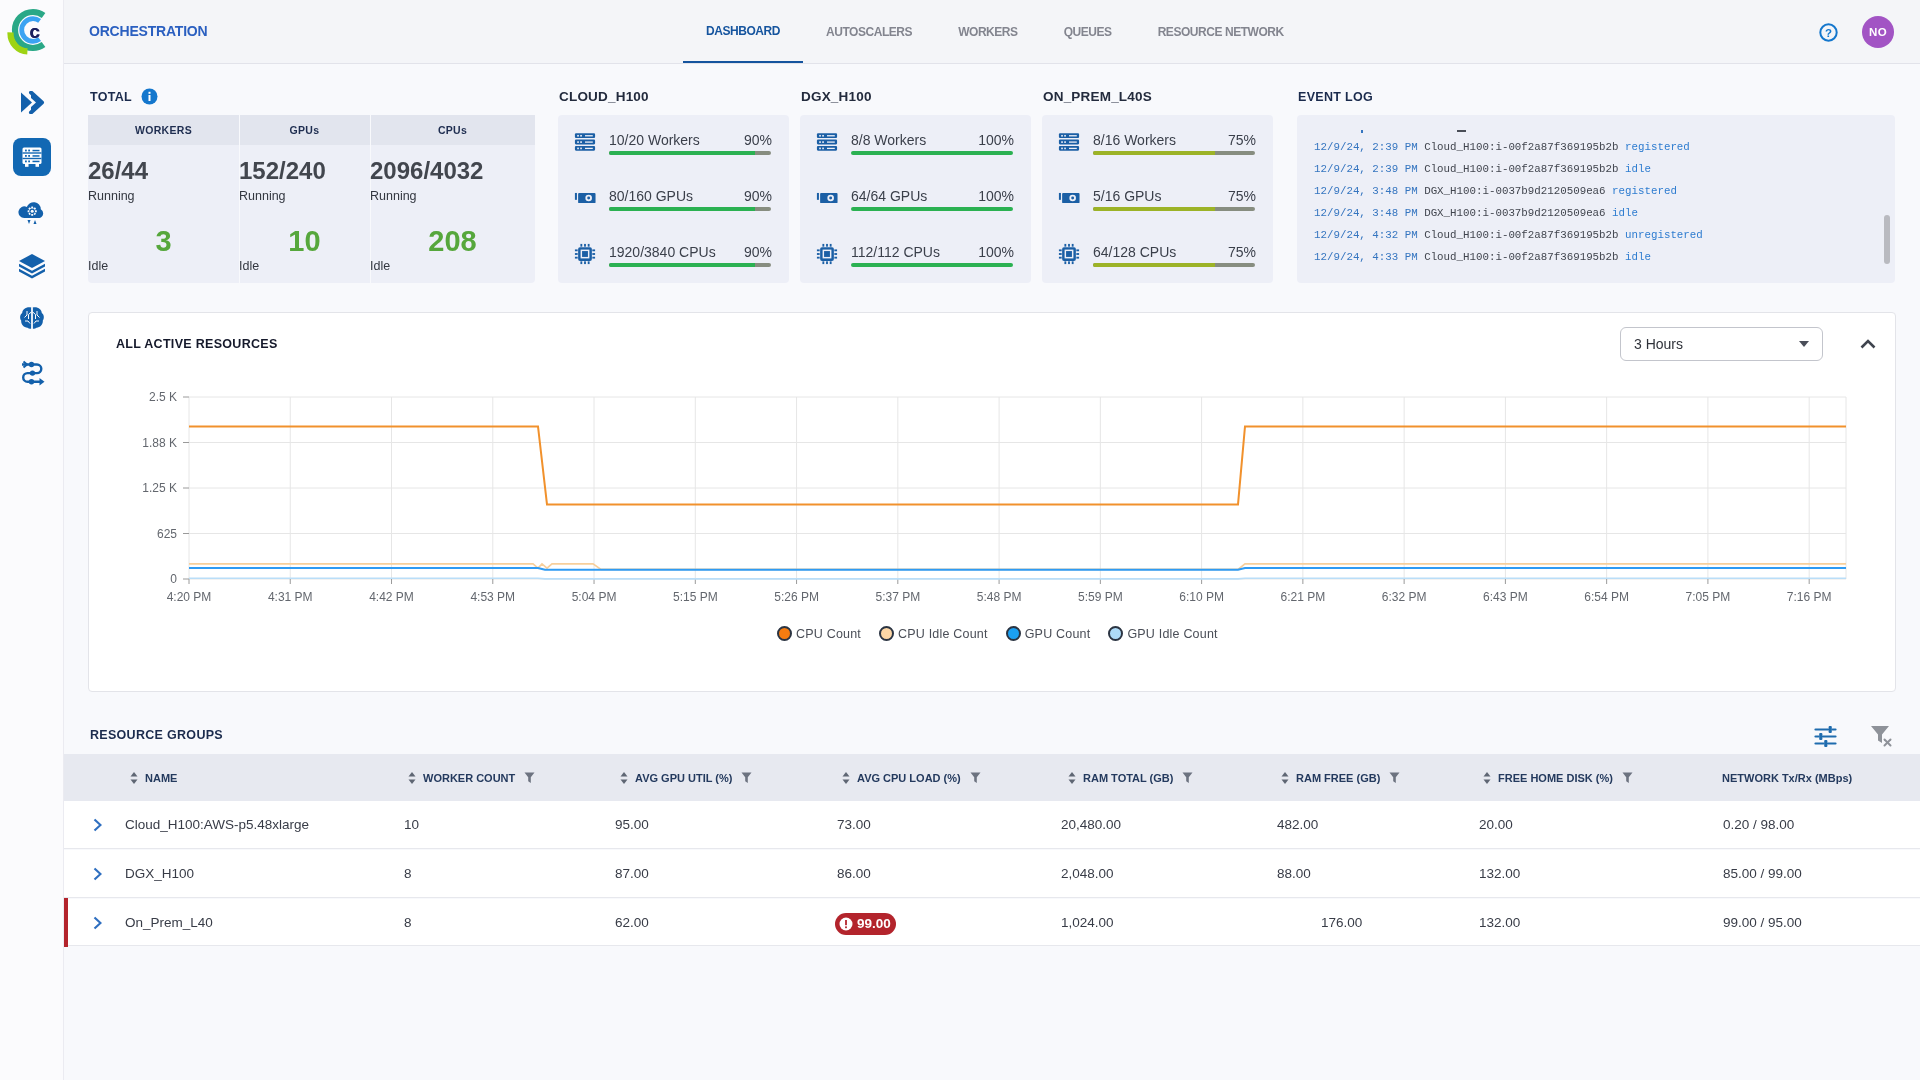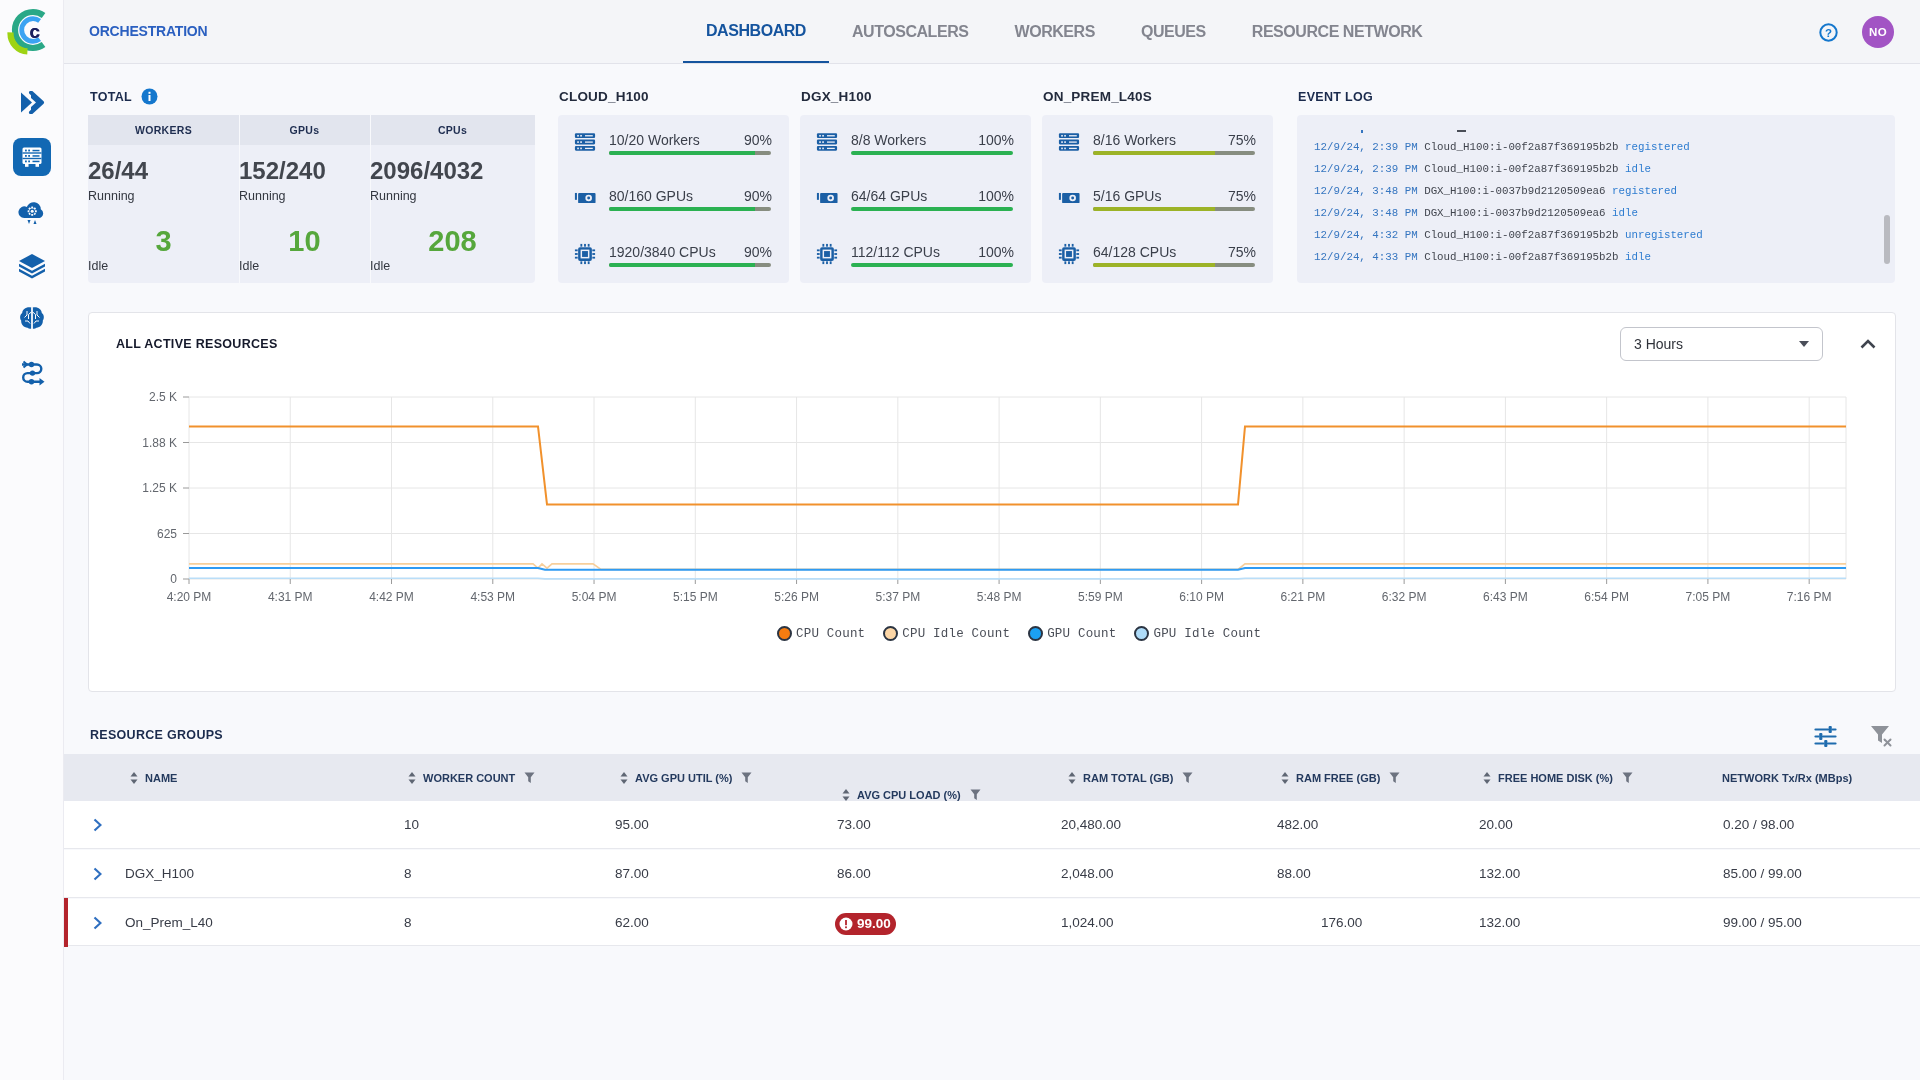--- a/index.html
+++ b/index.html
@@ -4,21 +4,21 @@
 <style>
   * { margin:0; padding:0; box-sizing:border-box; }
   html,body { width:1920px; height:1080px; font-family:"Liberation Sans", sans-serif; background:#f8f9fc; overflow:hidden; }
   .abs { position:absolute; }
   
   #sidebar { position:absolute; left:0; top:0; width:64px; height:1080px; background:#fbfbfd; border-right:1px solid #ebebf1; z-index:5; }
   
   #header { position:absolute; left:64px; top:0; width:1856px; height:64px; background:#f4f5f8; border-bottom:1px solid #e2e3ea; z-index:4; }
   #htitle { position:absolute; left:25px; top:0; height:63px; line-height:63px; color:#2a5fc0; font-size:14px; font-weight:bold; letter-spacing:-0.2px; }
   #tabs { position:absolute; left:619px; top:0; height:63px; display:flex; }
-  .tab { padding:0 23px; line-height:64px; font-size:16px; font-weight:bold; letter-spacing:-0.45px; color:#83858f; }
+  .tab { padding:0 23px; line-height:64px; font-size:12px; font-weight:bold; letter-spacing:-0.45px; color:#83858f; }
   .tab.active { color:#15549e; border-bottom:2px solid #15549e; line-height:62px; }
   #help { position:absolute; left:1755px; top:23px; }
   #avatar { position:absolute; left:1798px; top:16px; width:32px; height:32px; border-radius:50%; background:#a254c4; color:#fff; font-size:11.5px; font-weight:bold; text-align:center; line-height:32px; letter-spacing:0.3px; }
   
   .sect-title { position:absolute; font-size:12.5px; font-weight:bold; color:#1b2b4d; letter-spacing:0.3px; }
   .card { position:absolute; background:#edeff7; border-radius:4px; }
   
   .tcol-head { position:absolute; top:0; height:30px; background:#e2e5ee; text-align:center; line-height:30px; font-size:10.5px; font-weight:bold; color:#1e2d50; letter-spacing:0.3px; }
   .tnum { position:absolute; text-align:left; font-size:24px; font-weight:bold; color:#42464e; }
   .tlab { position:absolute; text-align:left; font-size:12.5px; color:#333740; }
@@ -465,21 +465,21 @@
       <text x="1517.6555555555556" y="288" text-anchor="middle" font-size="12" fill="#63676e" font-family="Liberation Sans, sans-serif">6:54 PM</text>
       <line x1="1618.9166666666667" y1="266" x2="1618.9166666666667" y2="271" stroke="#9a9a9a" stroke-width="1"></line>
       <text x="1618.9166666666667" y="288" text-anchor="middle" font-size="12" fill="#63676e" font-family="Liberation Sans, sans-serif">7:05 PM</text>
       <line x1="1720.177777777778" y1="266" x2="1720.177777777778" y2="271" stroke="#9a9a9a" stroke-width="1"></line>
       <text x="1720.177777777778" y="288" text-anchor="middle" font-size="12" fill="#63676e" font-family="Liberation Sans, sans-serif">7:16 PM</text>
       <path d="M100 265.272 H449 L456 265.8544 H1149 L1156 265.272 H1757" fill="none" stroke="#badef8" stroke-width="1.6"></path>
       <path d="M100 250.8576 H444 L449 255.08 L453 250.8576 L458 255.08 L463 250.8576 H504 L512 256.3904 H1149 L1156 250.8576 H1757" fill="none" stroke="#f8cf9b" stroke-width="1.6"></path>
       <path d="M100 254.9344 H449 L456 256.6816 H1149 L1156 254.9344 H1757" fill="none" stroke="#2e9bf3" stroke-width="2"></path>
       <path d="M100 113.41119999999998 H449 L458 191.4528 H1149 L1156 113.41119999999998 H1757" fill="none" stroke="#f1912c" stroke-width="2"></path>
     </svg>
-  <div class="legend" style="left:688px; top:313px;font-family:Liberation Mono, monospace;">
+  <div class="legend" style="left:688px; top:313px;">
     <div class="lg-item">
         <div class="lg-dot" style="background:#f57c10;"></div>
         <div class="lg-lab">CPU Count</div>
       </div>
     <div class="lg-item">
         <div class="lg-dot" style="background:#fcd6a6;"></div>
         <div class="lg-lab">CPU Idle Count</div>
       </div>
     <div class="lg-item">
         <div class="lg-dot" style="background:#1ba0f2;"></div>
@@ -526,21 +526,21 @@
         <path d="M4 12 L7.5 7.5 L0.5 7.5 Z" fill="#5f6673"></path>
       </svg>WORKER COUNT<svg width="11" height="12" viewBox="0 0 11 12" style="margin-left:9px;">
         <path d="M0.5 0.5 L10.5 0.5 L6.8 5.2 L6.8 11 L4.2 9.2 L4.2 5.2 Z" fill="#6d7380"></path>
       </svg></div>
     <div class="th" style="left:556px;"><svg width="8" height="12" viewBox="0 0 8 12" style="margin-right:7px;">
         <path d="M4 0 L7.5 4.5 L0.5 4.5 Z" fill="#5f6673"></path>
         <path d="M4 12 L7.5 7.5 L0.5 7.5 Z" fill="#5f6673"></path>
       </svg>AVG GPU UTIL (%)<svg width="11" height="12" viewBox="0 0 11 12" style="margin-left:9px;">
         <path d="M0.5 0.5 L10.5 0.5 L6.8 5.2 L6.8 11 L4.2 9.2 L4.2 5.2 Z" fill="#6d7380"></path>
       </svg></div>
-    <div class="th" style="left:778px;align-items:flex-end;"><svg width="8" height="12" viewBox="0 0 8 12" style="margin-right:7px;">
+    <div class="th" style="left:778px;"><svg width="8" height="12" viewBox="0 0 8 12" style="margin-right:7px;">
         <path d="M4 0 L7.5 4.5 L0.5 4.5 Z" fill="#5f6673"></path>
         <path d="M4 12 L7.5 7.5 L0.5 7.5 Z" fill="#5f6673"></path>
       </svg>AVG CPU LOAD (%)<svg width="11" height="12" viewBox="0 0 11 12" style="margin-left:9px;">
         <path d="M0.5 0.5 L10.5 0.5 L6.8 5.2 L6.8 11 L4.2 9.2 L4.2 5.2 Z" fill="#6d7380"></path>
       </svg></div>
     <div class="th" style="left:1004px;"><svg width="8" height="12" viewBox="0 0 8 12" style="margin-right:7px;">
         <path d="M4 0 L7.5 4.5 L0.5 4.5 Z" fill="#5f6673"></path>
         <path d="M4 12 L7.5 7.5 L0.5 7.5 Z" fill="#5f6673"></path>
       </svg>RAM TOTAL (GB)<svg width="11" height="12" viewBox="0 0 11 12" style="margin-left:9px;">
         <path d="M0.5 0.5 L10.5 0.5 L6.8 5.2 L6.8 11 L4.2 9.2 L4.2 5.2 Z" fill="#6d7380"></path>
@@ -556,20 +556,21 @@
         <path d="M4 12 L7.5 7.5 L0.5 7.5 Z" fill="#5f6673"></path>
       </svg>FREE HOME DISK (%)<svg width="11" height="12" viewBox="0 0 11 12" style="margin-left:9px;">
         <path d="M0.5 0.5 L10.5 0.5 L6.8 5.2 L6.8 11 L4.2 9.2 L4.2 5.2 Z" fill="#6d7380"></path>
       </svg></div>
     <div class="th" style="left:1658px;">NETWORK Tx/Rx (MBps)</div>
   </div>
 <div class="row" style="top:801px; height:48px;" id="r1">
     <svg width="9" height="14" viewBox="0 0 9 14" style="position:absolute; left:29px; top:17px;">
       <polyline points="1.5,1.5 7.5,7 1.5,12.5" fill="none" stroke="#2f6fc0" stroke-width="2.2"></polyline>
     </svg>
+    <div class="cell" style="left:61px;">Cloud_H100:AWS-p5.48xlarge</div>
     <div class="cell" style="left:340px;">10</div>
     <div class="cell" style="left:551px;">95.00</div>
     <div class="cell" style="left:773px;">73.00</div>
     <div class="cell" style="left:997px;">20,480.00</div>
     <div class="cell" style="left:1213px;">482.00</div>
     <div class="cell" style="left:1415px;">20.00</div>
     <div class="cell" style="left:1659px;">0.20 / 98.00</div>
   </div>
 <div class="row" style="top:850px; height:48px;" id="r2">
     <svg width="9" height="14" viewBox="0 0 9 14" style="position:absolute; left:29px; top:17px;">

